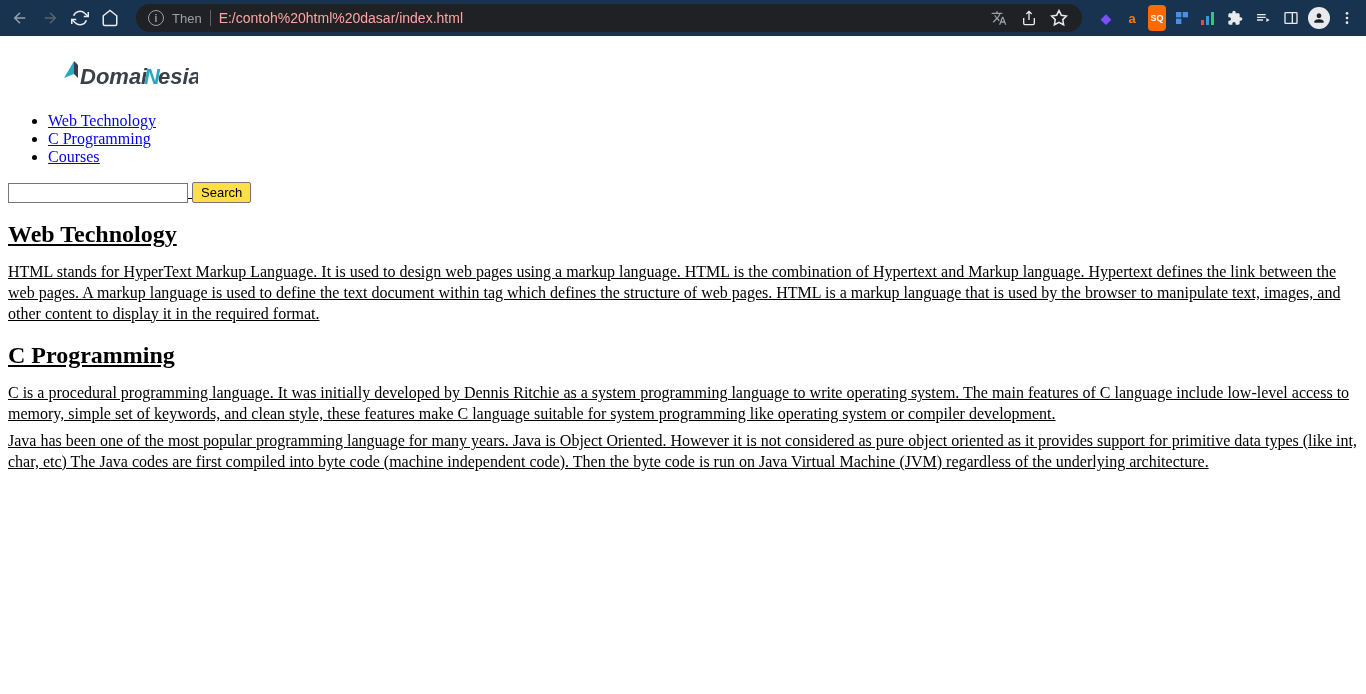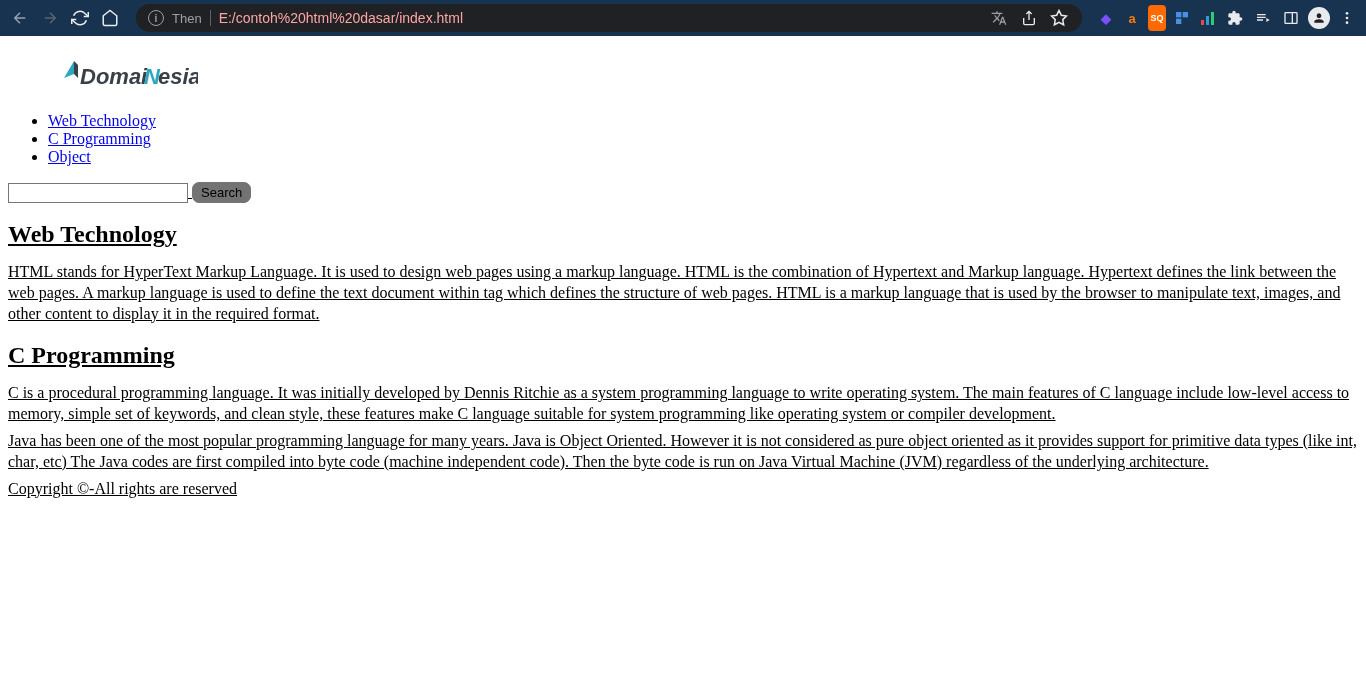--- a/index.html
+++ b/index.html
@@ -139,23 +139,23 @@
       height: 20px;
       border: 1px solid #767676;
       font-family: Arial;
       font-size: 13px;
       padding: 1px 2px;
     }
     .search-btn {
       font-family: Arial;
       font-size: 13px;
       padding: 2px 8px;
-      background: #737373;
+      background: #fde047;
       border: 1px solid #767676;
-      border-radius: 7px;
+      border-radius: 2px;
       cursor: pointer;
     }
     h2 {
       font-size: 24px;
       font-weight: bold;
       margin: 18px 0 14px 0;
     }
     p {
       margin: 6px 0;
       line-height: 1.3;
@@ -263,30 +263,29 @@
       <polygon points="16,5 16,18 20,22 20,9" fill="#3a4048"></polygon>
       <text x="22" y="28" font-family="Arial" font-size="22" font-weight="bold" font-style="italic" fill="#3a4048">Domai</text>
       <text x="86" y="28" font-family="Arial" font-size="22" font-weight="bold" font-style="italic" fill="#2aa8c0">N</text>
       <text x="100" y="28" font-family="Arial" font-size="22" font-weight="bold" font-style="italic" fill="#3a4048">esia</text>
     </svg>
   </div>
 
   <ul class="nav-list">
     <li><a href="#">Web Technology</a></li>
     <li><a href="#">C Programming</a></li>
-    <li><a href="#">Object</a></li>
+    <li><a href="#">Courses</a></li>
   </ul>
 
   <div class="search-row">
     <input type="text" class="search-input" style="">
     <button class="search-btn">Search</button>
   </div>
 
   <h2>Web Technology</h2>
   <p>HTML stands for HyperText Markup Language. It is used to design web pages using a markup language. HTML is the combination of Hypertext and Markup language. Hypertext defines the link between the web pages. A markup language is used to define the text document within tag which defines the structure of web pages. HTML is a markup language that is used by the browser to manipulate text, images, and other content to display it in the required format.</p>
 
   <h2>C Programming</h2>
   <p>C is a procedural programming language. It was initially developed by Dennis Ritchie as a system programming language to write operating system. The main features of C language include low-level access to memory, simple set of keywords, and clean style, these features make C language suitable for system programming like operating system or compiler development.</p>
 
   <p>Java has been one of the most popular programming language for many years. Java is Object Oriented. However it is not considered as pure object oriented as it provides support for primitive data types (like int, char, etc) The Java codes are first compiled into byte code (machine independent code). Then the byte code is run on Java Virtual Machine (JVM) regardless of the underlying architecture.</p>
 
-  <p>Copyright ©-All rights are reserved</p>
 </div>
 
 </body></html>

